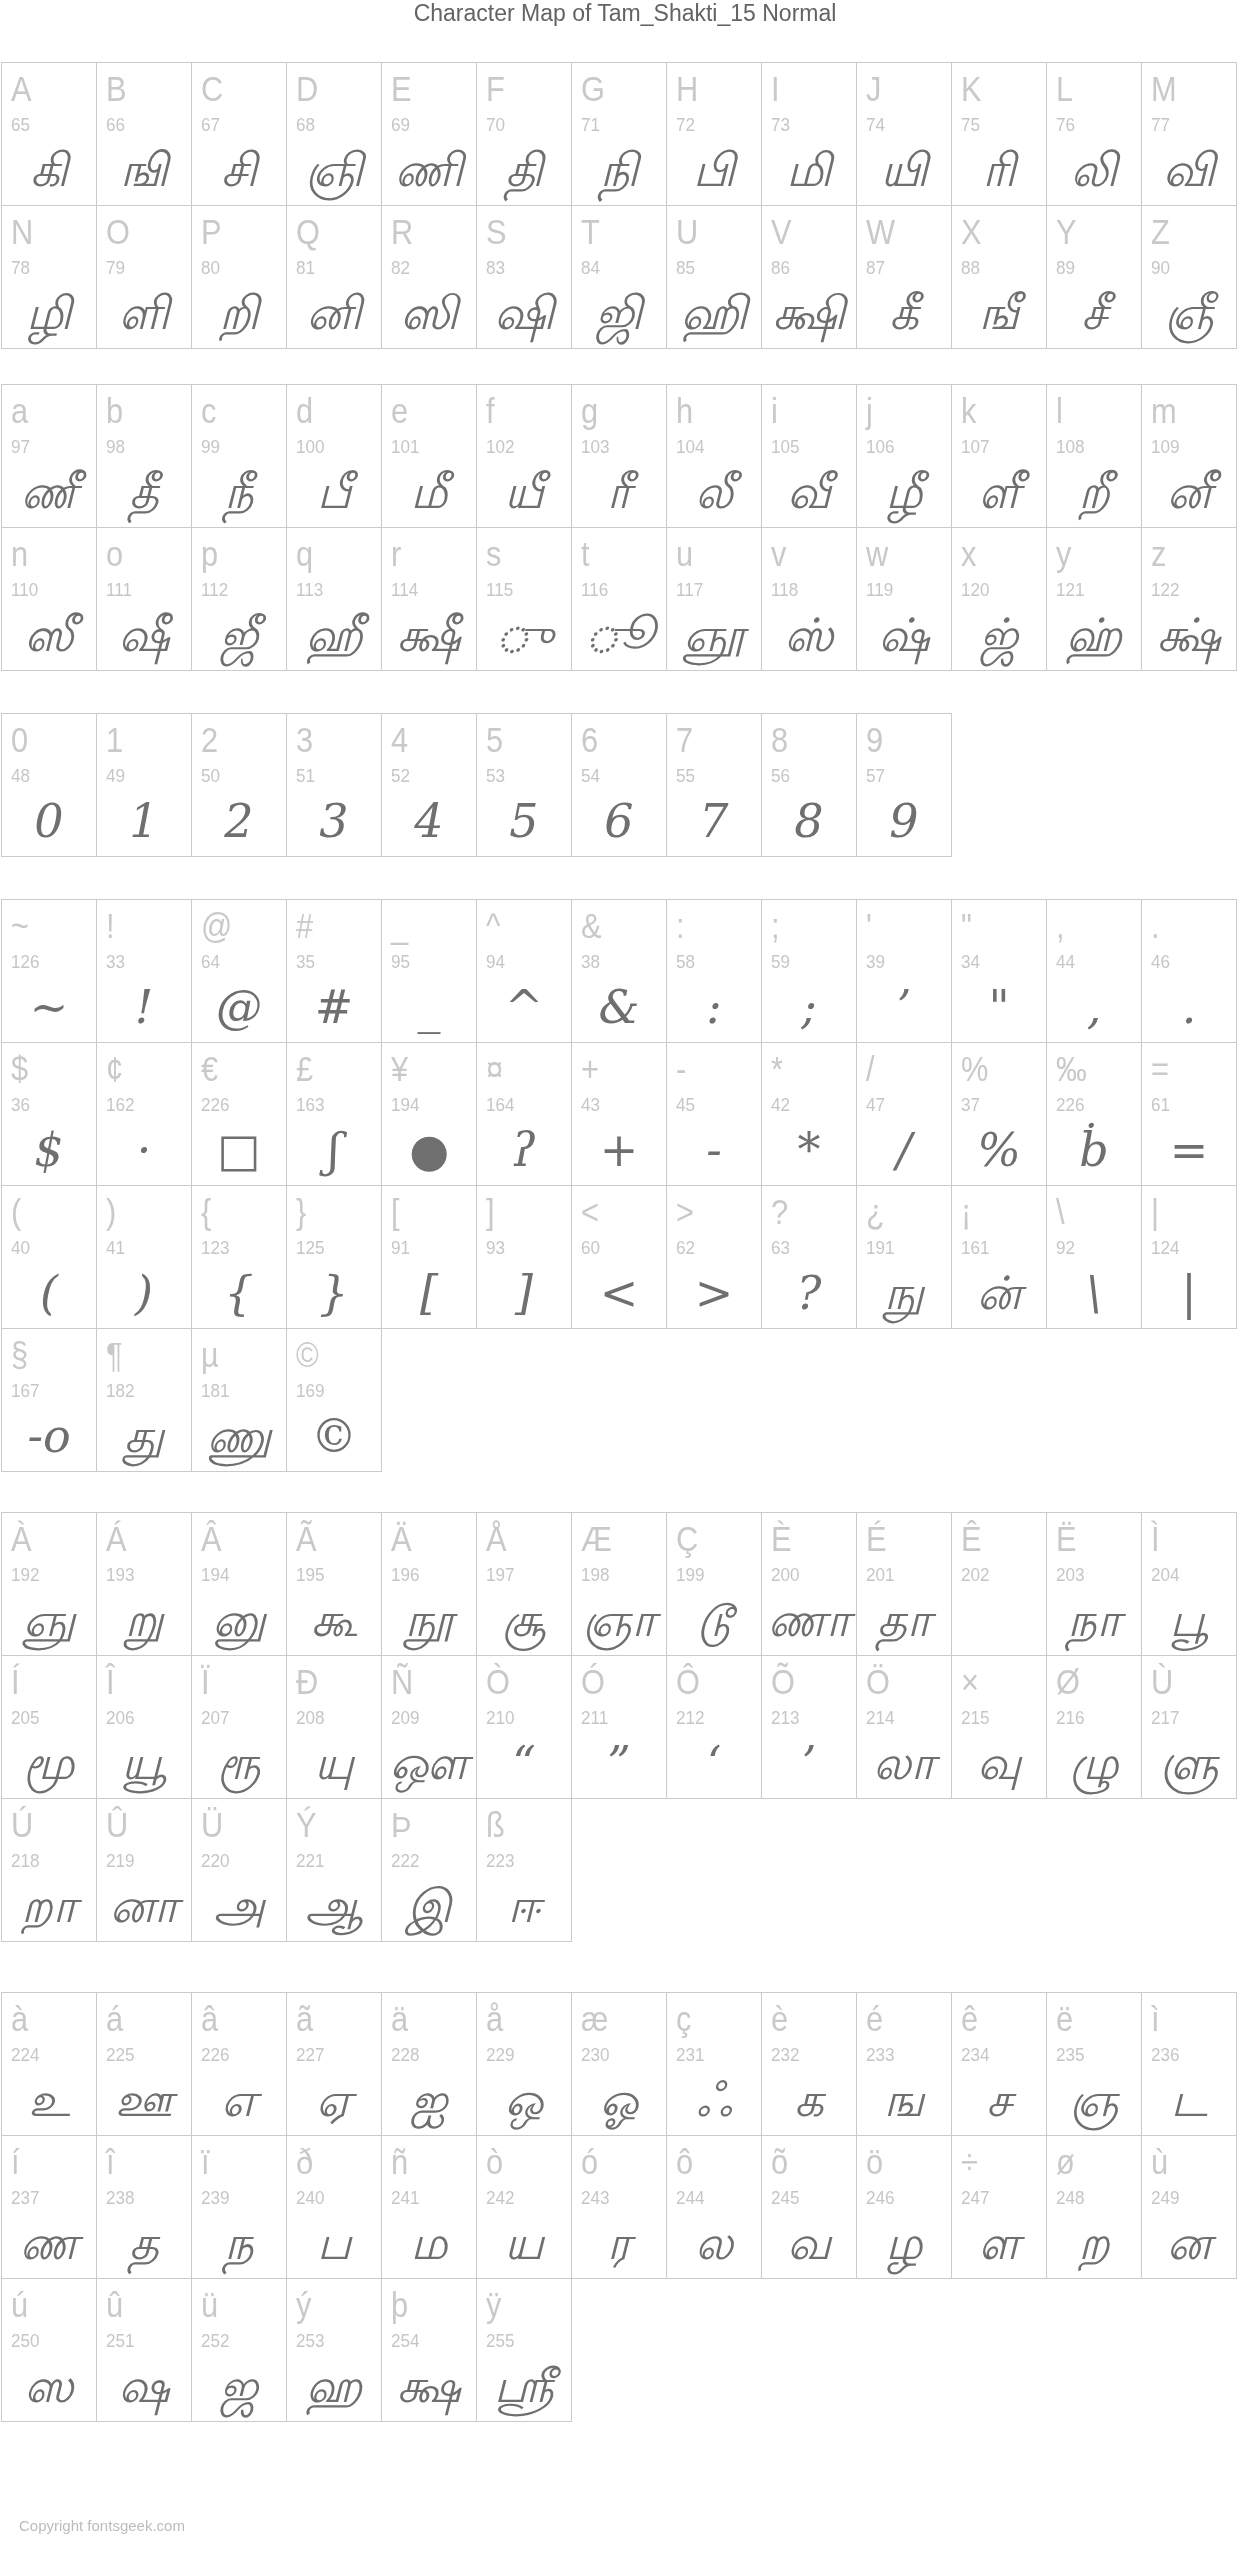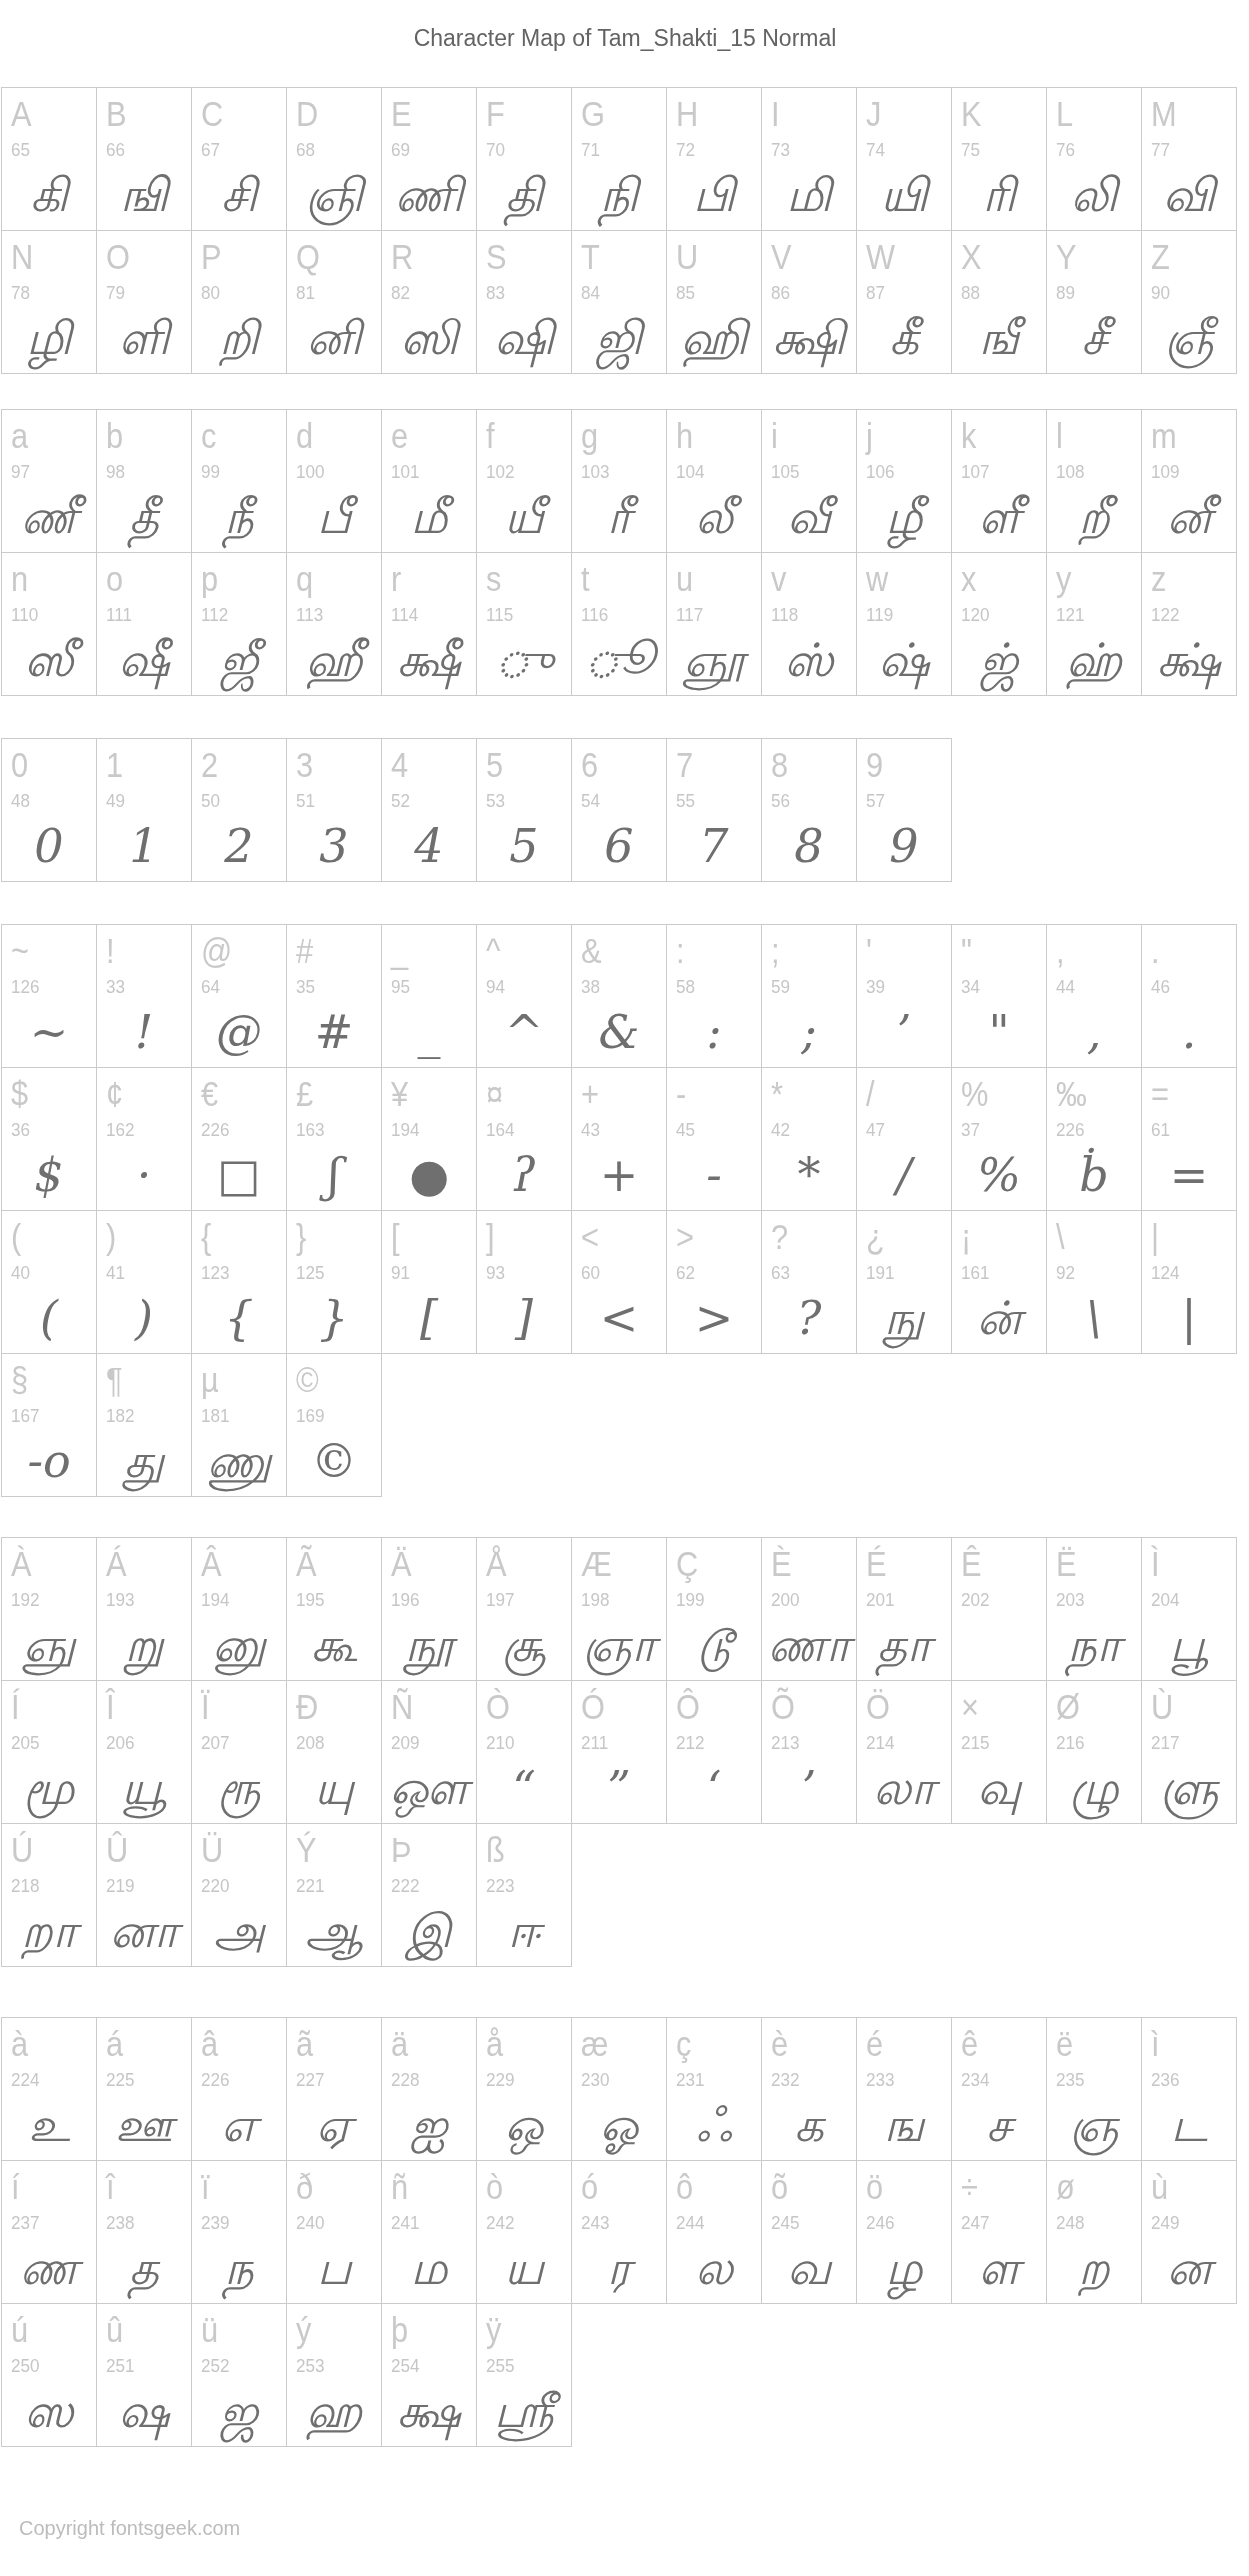--- a/index.html
+++ b/index.html
@@ -1,17 +1,17 @@
 <!DOCTYPE html>
 <html><head>
 <meta charset="utf-8">
 <style>
   html,body{margin:0;padding:0;background:#ffffff;}
   body{width:1250px;min-height:2576px;font-family:"Liberation Sans",sans-serif;position:relative;}
-  .page-title{margin:0;padding-top:25px;text-align:center;font-size:23px;font-weight:400;color:#636363;letter-spacing:0px;}
+  .page-title{margin:0;text-align:center;font-size:23px;font-weight:400;color:#636363;letter-spacing:0px;}
   .charmap{margin-left:1px;}
   .grid{margin-top:34px;width:-moz-fit-content;width:fit-content;}
   .grid-upper{margin-top:35px;}
   .grid-lower{margin-top:36px;}
   .grid-digits{margin-top:43px;}
   .grid-punct{margin-top:43px;}
   .grid-accu{margin-top:41px;}
   .grid-accl{margin-top:51px;}
   .row{display:flex;}
   .cell{
@@ -35,21 +35,21 @@
   .cell-glyph{
     position:absolute;bottom:9.5px;left:0;right:0;
     text-align:center;
     font-size:46px;line-height:1.1;color:#6f6f6f;
     font-family:"DejaVu Serif","DejaVu Sans",serif;
     font-style:italic;
     white-space:nowrap;
   }
   .footer{
     position:absolute;left:19px;top:2517px;
-    font-size:20px;color:#bcbcbc;
+    font-size:15px;color:#bcbcbc;
   }
 </style>
 </head>
 <body>
 
 <h1 class="page-title">Character Map of Tam_Shakti_15 Normal</h1>
 
 <div class="charmap">
   <div class="grid grid-upper">
       <div class="row">

